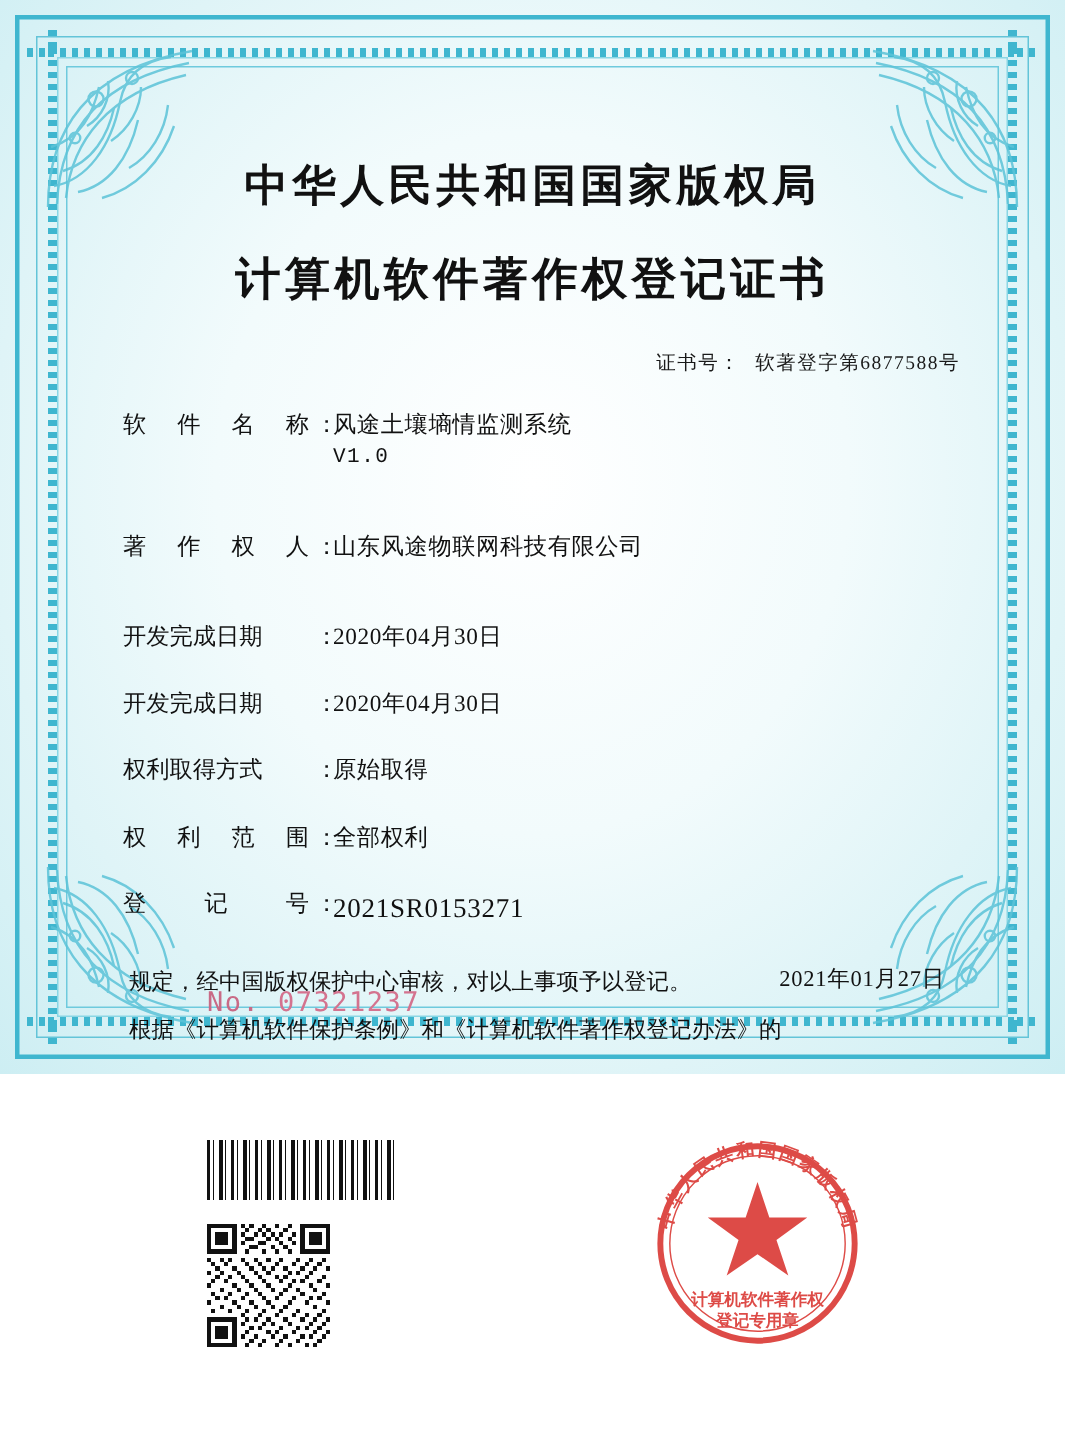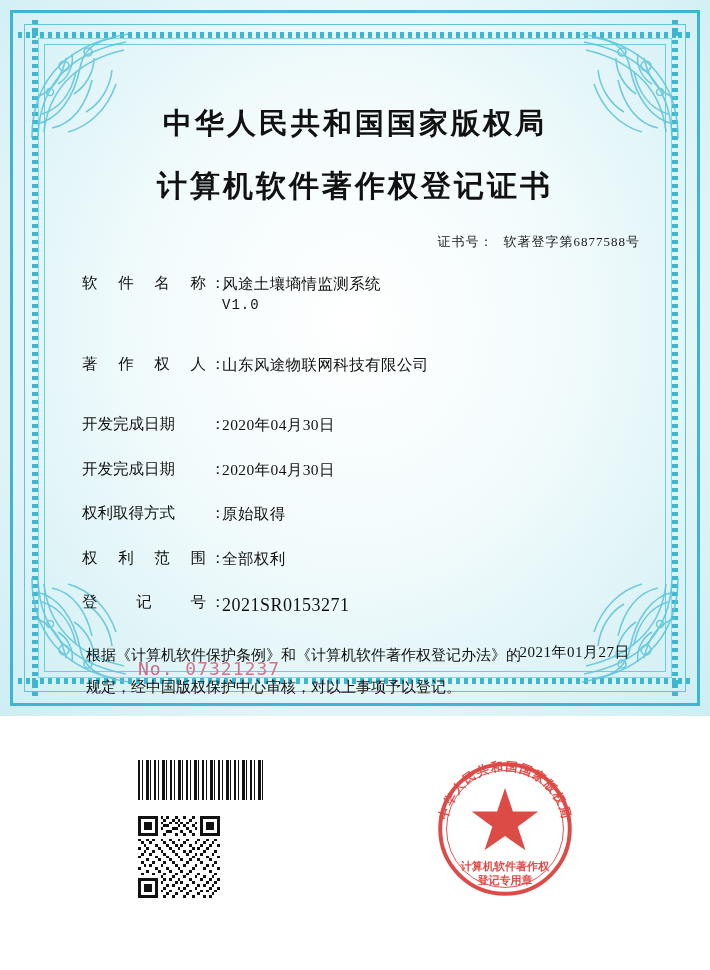--- a/index.html
+++ b/index.html
@@ -383,22 +383,22 @@
           <span>记</span>
           <span>号</span>
         </div>
         <div class="colon">：</div>
         <div class="field-value mono">2021SR0153271</div>
       </div>
 
     </div>
 
     <div class="statement">
+      <div>规定，经中国版权保护中心审核，对以上事项予以登记。</div>
       <div>根据《计算机软件保护条例》和《计算机软件著作权登记办法》的</div>
-      <div>规定，经中国版权保护中心审核，对以上事项予以登记。</div>
     </div>
 
     <div class="bottom">
 
       <div class="barcode-wrap">
         <div class="barcode"></div>
         <div class="qr">
           <svg viewBox="0 0 29 29" width="82" height="82" xmlns="http://www.w3.org/2000/svg" shape-rendering="crispEdges">
             <rect width="29" height="29" fill="#ffffff"></rect>
             <g fill="#111111">

